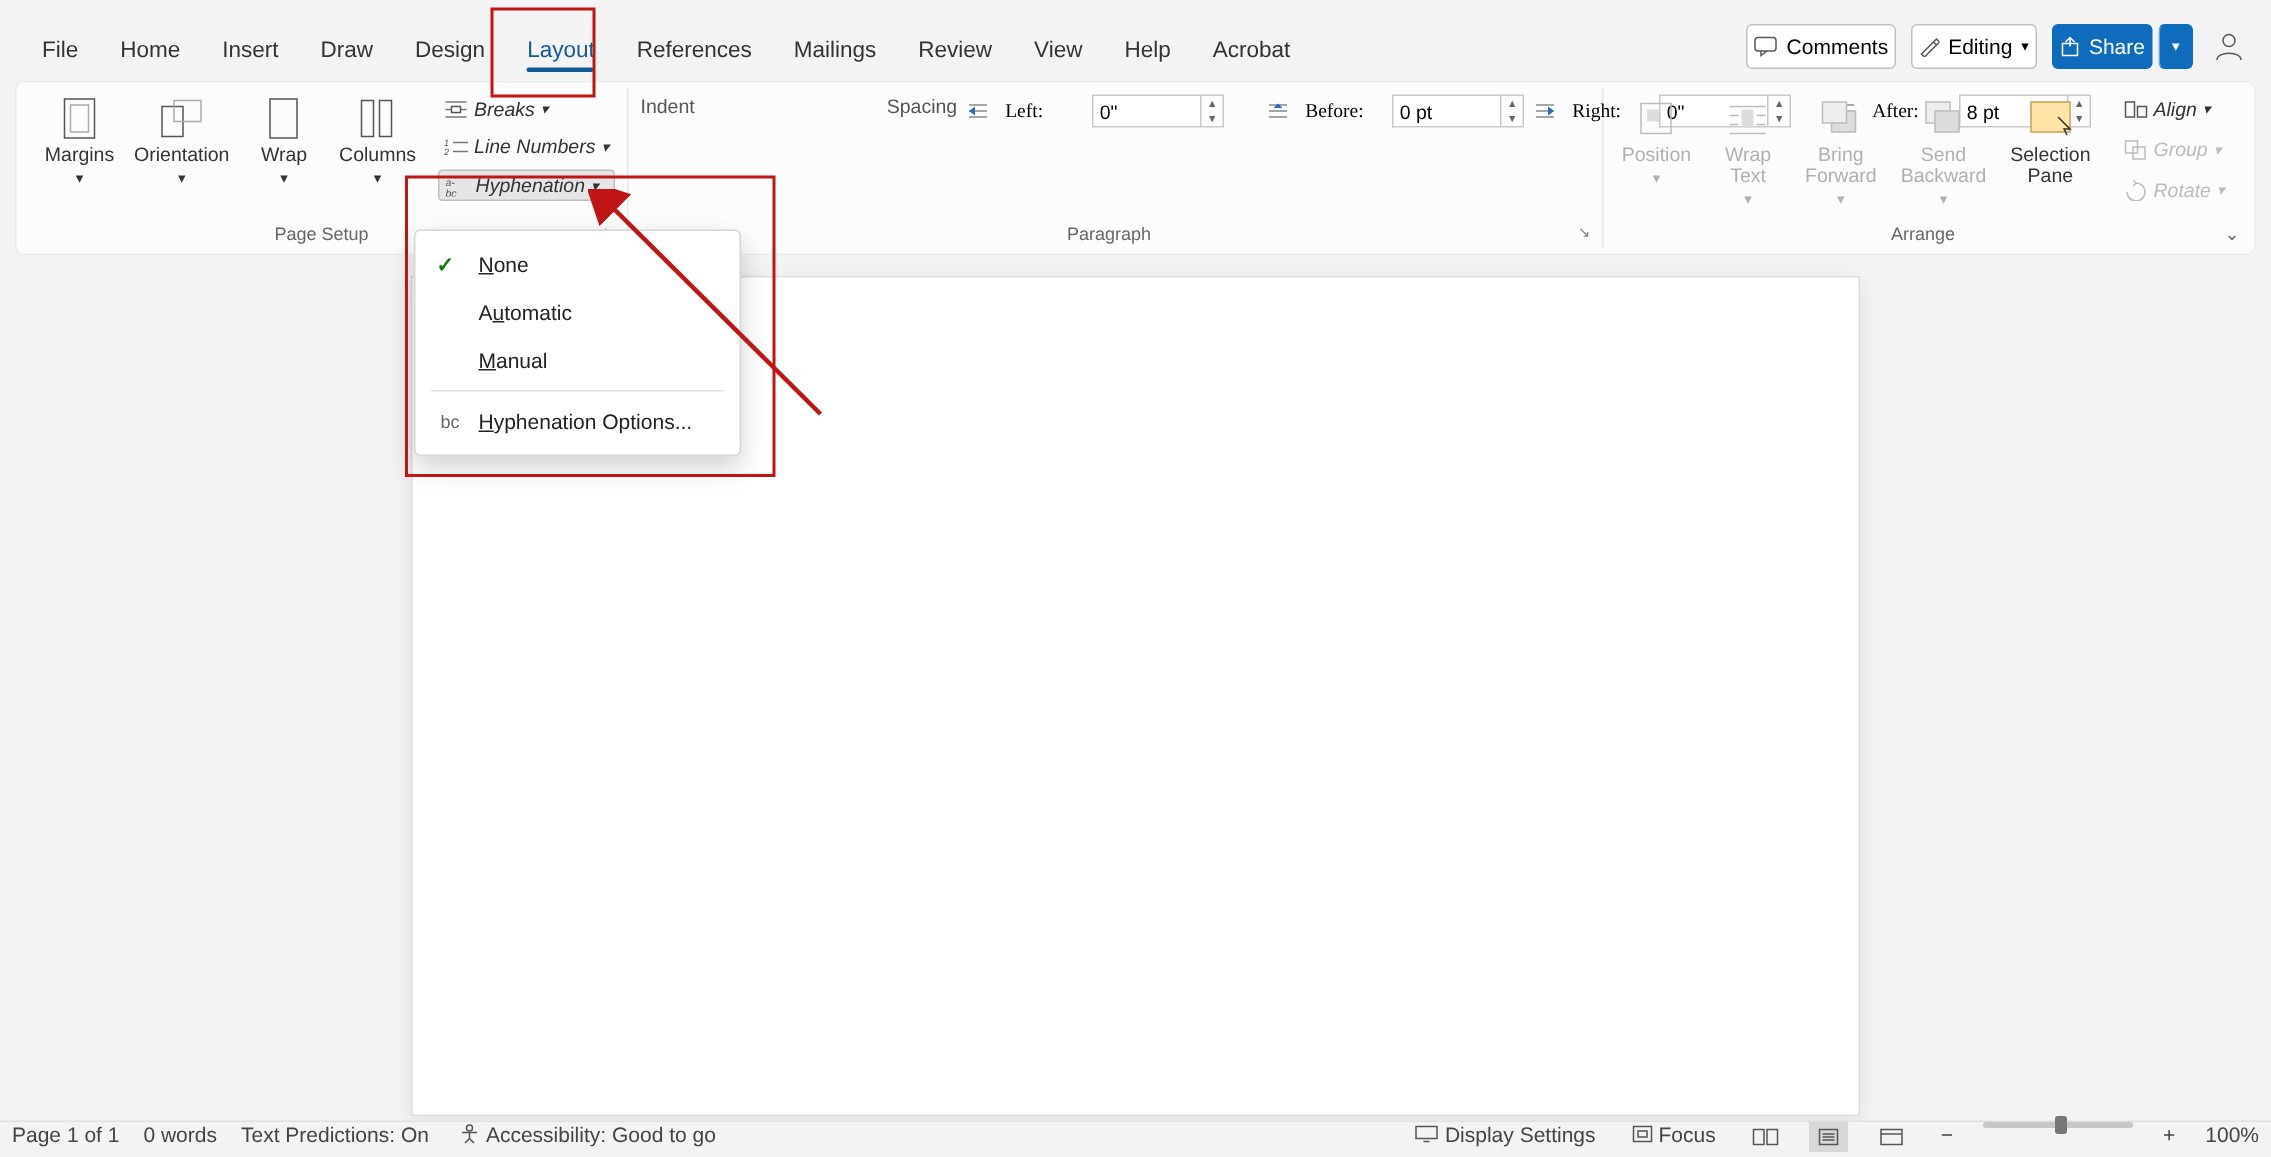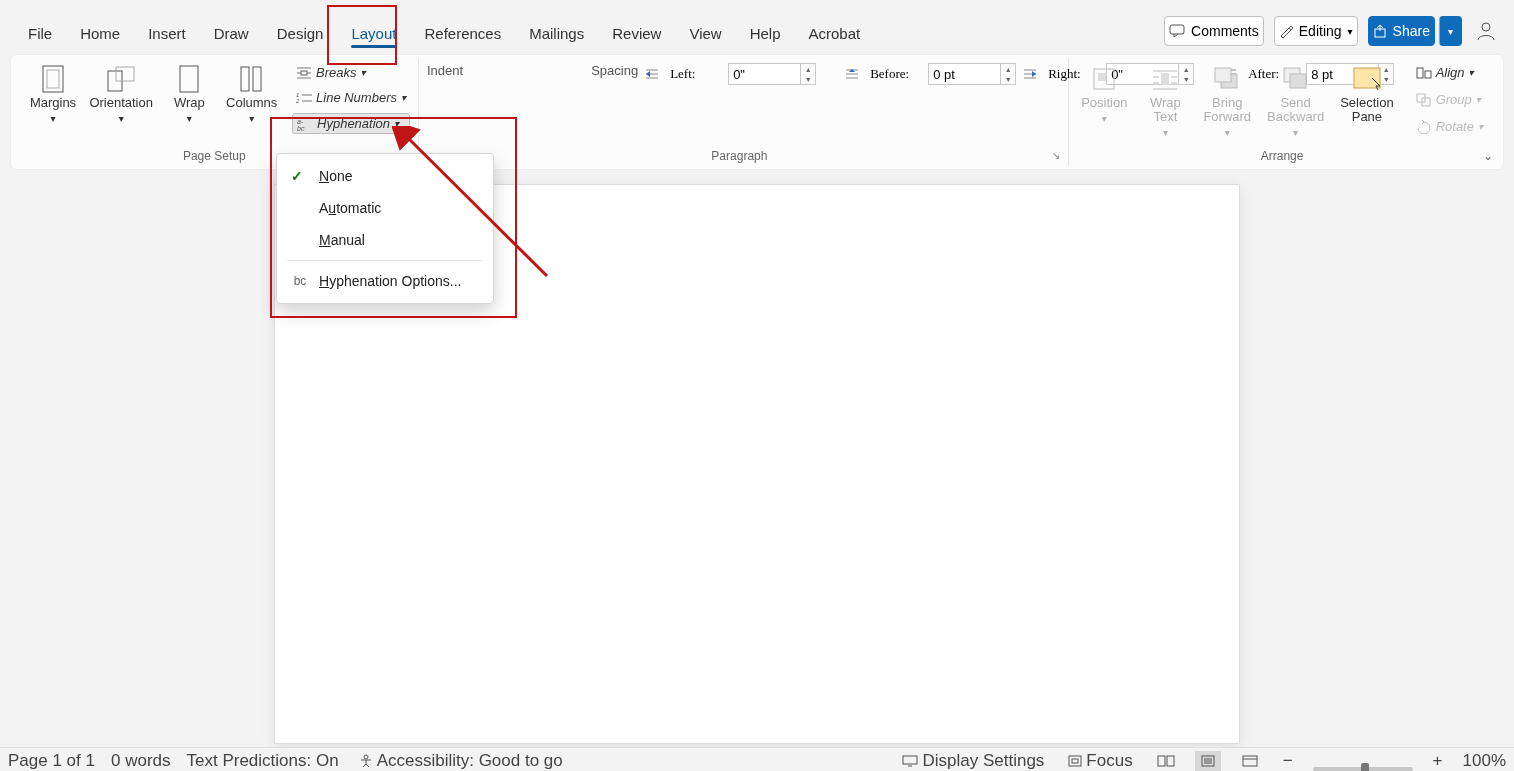--- a/index.html
+++ b/index.html
@@ -50,21 +50,21 @@
 
 
 .hl { position:absolute; border:2px solid #c01515; pointer-events:none; z-index:20;}
 .arrow { position:absolute; z-index:19; }
 
 
 .docwrap { display:flex; justify-content:center; padding-top:14px;}
 .page { width:966px; height:560px; background:#fff; border:1px solid #ddd; box-shadow:0 4px 14px rgba(0,0,0,.08);}
 
 
-.status { position:absolute; left:0; right:0; bottom:0; height:24px; background:#f3f3f3; border-top:1px solid #e0e0e0; display:flex; align-items:flex-end; font-size:17px; color:#444; padding:0 8px; gap:16px;}
+.status { position:absolute; left:0; right:0; bottom:0; height:24px; background:#f3f3f3; border-top:1px solid #e0e0e0; display:flex; align-items:flex-start; font-size:14px; color:#444; padding:0 8px; gap:16px;}
 .status .spacer{margin-left:auto;}
 .sb-btn{ display:flex; align-items:center; gap:4px; cursor:pointer; padding:0 4px;}
 .viewbtn { width:26px; height:20px; display:flex; align-items:center; justify-content:center; cursor:pointer;}
 .viewbtn.active{background:#d8d8d8;}
 .zoom-slider{ width:100px; height:4px; background:#c7c7c7; position:relative; border-radius:2px;}
 .zoom-slider .thumb{position:absolute; top:-4px; left:48px; width:8px; height:12px; background:#777; border-radius:2px;}
 </style>
 </head>
 <body>
 

